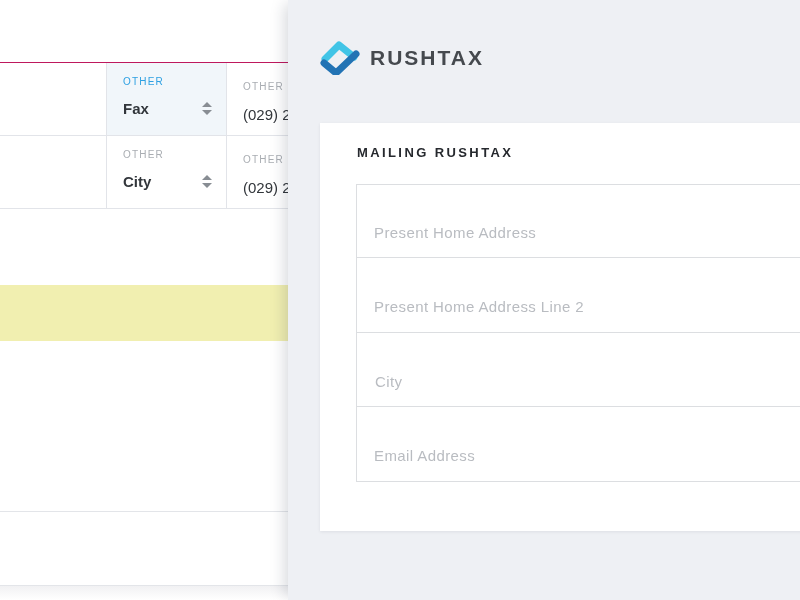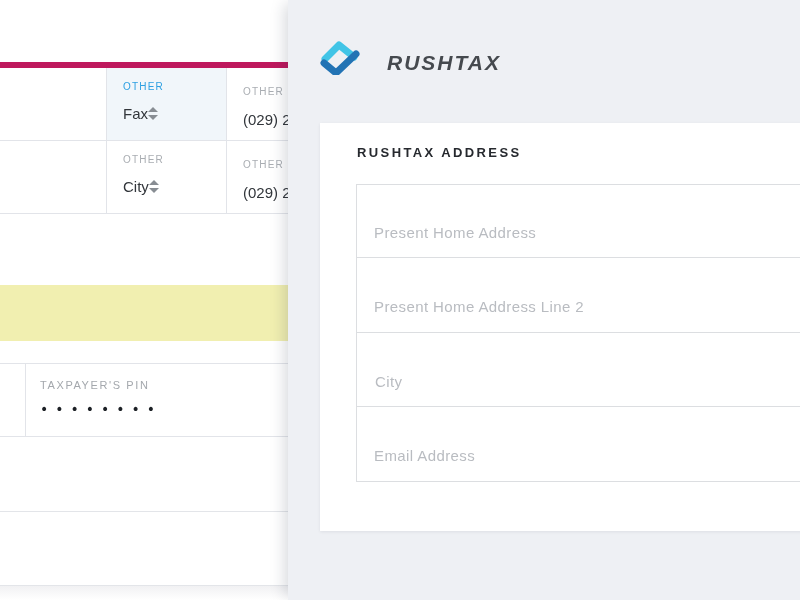--- a/index.html
+++ b/index.html
@@ -4,35 +4,35 @@
 <style>
   * { margin: 0; padding: 0; box-sizing: border-box; }
   html, body { width: 800px; height: 600px; }
   body { font-family: "Liberation Sans", sans-serif; background: #fff; }
 
   .stage { position: relative; width: 800px; height: 600px; overflow: hidden; background: #fff; }
 
   
   .left-panel { position: absolute; inset: 0; width: 800px; height: 600px; background: #fff; }
 
-  .phone-table { position: absolute; left: 0; top: 62px; width: 300px; border-top: 6px solid #be185d; }
+  .phone-table { position: absolute; left: 0; top: 62px; width: 300px; border-top: 1px solid #be185d; }
   .phone-row { display: flex; height: 73px; border-bottom: 1px solid #e2e4e9; }
   .phone-row .cell-spacer { width: 106px; flex: none; }
   .phone-row .cell-type {
     width: 121px; flex: none;
     border-left: 1px solid #e2e4e9; border-right: 1px solid #e2e4e9;
     padding: 13px 14px 0 16px; display: flex; flex-direction: column;
   }
   .phone-row .cell-number { flex: 1; padding: 13px 0 0 16px; overflow: hidden; }
   .phone-row.highlighted .cell-type { background: #f1f6fa; }
 
   .micro-label { font-size: 10px; letter-spacing: 1.2px; color: #a9adb2; line-height: 12px; white-space: nowrap; }
   .micro-label.blue { color: #2da0e2; }
   .cell-value { margin-top: 12px; font-size: 15px; color: #32363b; line-height: 17px; white-space: nowrap; display: flex; align-items: center; }
-  .cell-type .cell-value { justify-content: flex-start; }
+  .cell-type .cell-value { justify-content: space-between; font-weight: bold; }
 
   .stepper { display: inline-flex; flex-direction: column; gap: 3px; align-items: center; }
   .stepper .tri-up { width: 0; height: 0; border-left: 5px solid transparent; border-right: 5px solid transparent; border-bottom: 5px solid #888d93; }
   .stepper .tri-down { width: 0; height: 0; border-left: 5px solid transparent; border-right: 5px solid transparent; border-top: 5px solid #888d93; }
 
   .yellow-bar { position: absolute; left: 0; top: 285px; width: 300px; height: 56px; background: #f1efb0; }
 
   .pin-row { position: absolute; left: 0; top: 363px; width: 300px; height: 74px;
     border-top: 1px solid #e2e4e9; border-bottom: 1px solid #e2e4e9; display: flex; }
   .pin-row .pin-spacer { width: 26px; flex: none; border-right: 1px solid #e2e4e9; }
@@ -44,21 +44,21 @@
   .hline { position: absolute; left: 0; width: 300px; border-top: 1px solid #e3e5e9; }
   .hline-511 { top: 511px; }
   .hline-585 { top: 585px; }
   .bottom-fade { position: absolute; left: 0; top: 586px; width: 300px; height: 14px;
     background: linear-gradient(to bottom, #f1f1f3, #ffffff); }
 
   
   .overlay { position: absolute; left: 288px; top: 0; width: 512px; height: 600px;
     background: #eef0f4; box-shadow: -7px 0 14px -4px rgba(30, 40, 60, 0.18); }
 
-  .brand { position: absolute; left: 32px; top: 40px; display: flex; align-items: flex-end; gap: 27px; font-style: italic; }
+  .brand { position: absolute; left: 32px; top: 40px; display: flex; align-items: center; gap: 10px; }
   .brand-icon { width: 40px; height: 35px; display: block; }
   .brand-name { font-size: 21px; font-weight: bold; letter-spacing: 2px; color: #45494e; line-height: 24px; }
 
   .card { position: absolute; left: 32px; top: 123px; width: 520px; height: 408px;
     background: #ffffff; box-shadow: 0 1px 3px rgba(20, 30, 50, 0.08); }
 
   .section-title { position: absolute; left: 37px; top: 22px; font-size: 13px; font-weight: bold;
     letter-spacing: 2.4px; color: #26292e; line-height: 15px; white-space: nowrap; }
 
   .fieldbox { position: absolute; left: 36px; top: 61px; width: 700px; border: 1px solid #dcdee1; background: #fff; }
@@ -117,46 +117,39 @@
         <div class="cell-number">
           <span class="micro-label">OTHER</span>
           <span class="cell-value">(029) 2</span>
         </div>
       </div>
 
     </div>
 
     <div class="yellow-bar"></div>
 
-    <div class="pin-row">
-      <div class="pin-spacer"></div>
-      <div class="pin-cell">
-        <div class="pin-label">TAXPAYER'S PIN</div>
-        <input class="pin-dots" type="text" readonly="" value="••••••••" style="">
-      </div>
-    </div>
 
     <div class="hline hline-511"></div>
     <div class="hline hline-585"></div>
     <div class="bottom-fade"></div>
 
   </div>
 
   <div class="overlay">
 
     <div class="brand">
       <svg class="brand-icon" viewBox="0 0 40 35" aria-hidden="true">
         <path d="M5 19 L19 5 L34 17" fill="none" stroke="#41c4e6" stroke-width="7" stroke-linecap="round" stroke-linejoin="round"></path>
         <path d="M4 23 L16 33 L36 14" fill="none" stroke="#2273b4" stroke-width="7" stroke-linecap="round" stroke-linejoin="round"></path>
       </svg>
       <span class="brand-name">RUSHTAX</span>
     </div>
 
     <div class="card">
-      <div class="section-title">RUSHTAX ADDRESS</div>
+      <div class="section-title">MAILING RUSHTAX</div>
 
       <div class="fieldbox">
 
         <div class="frow h73">
           <input class="field-input" type="text" placeholder="Present Home Address" style="">
         </div>
 
         <div class="frow h75">
           <input class="field-input" type="text" placeholder="Present Home Address Line 2" style="">
         </div>

